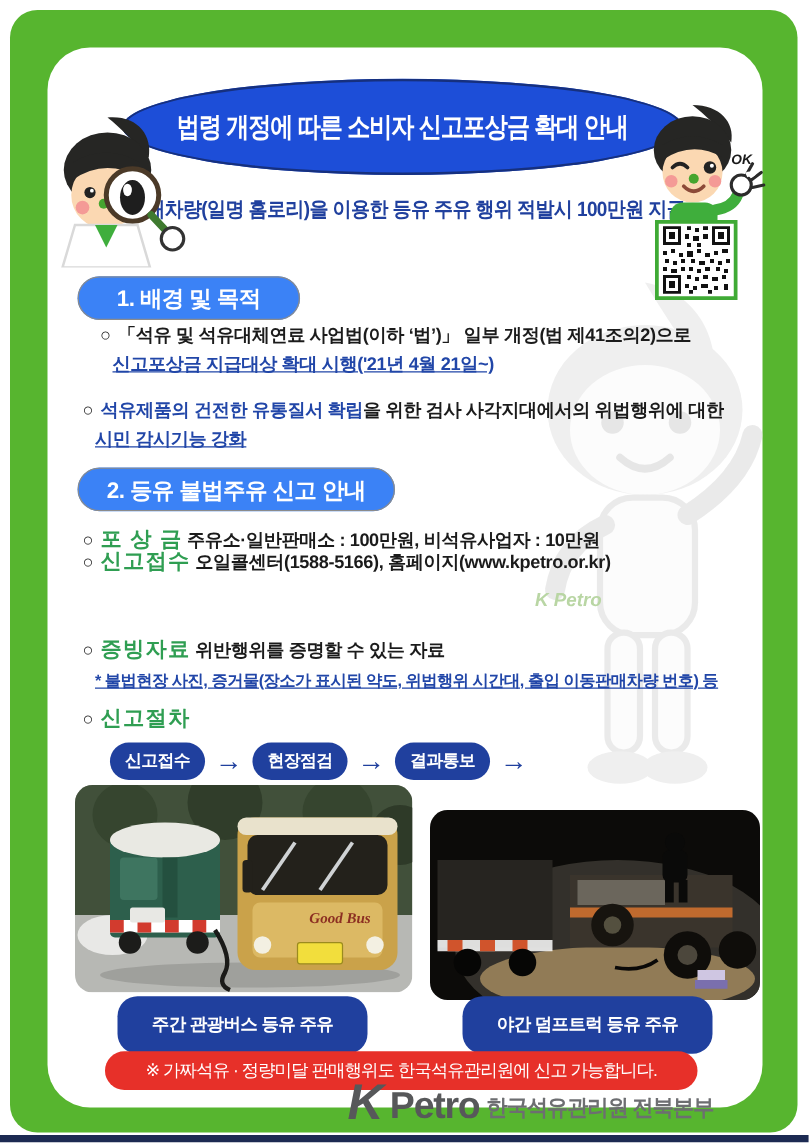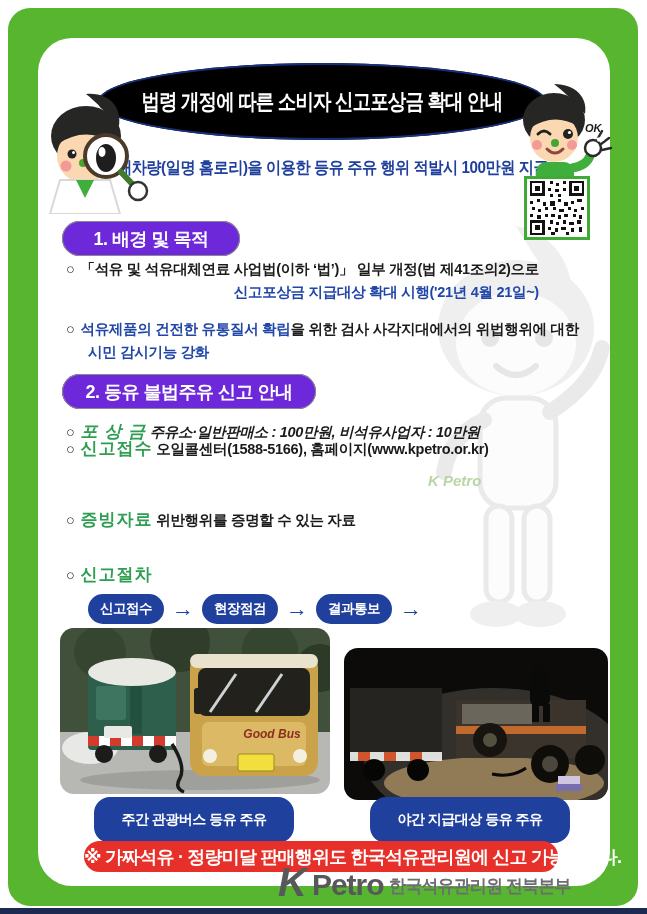--- a/index.html
+++ b/index.html
@@ -10,21 +10,21 @@
   }
   .abs{position:absolute;}
 
   
   .frame{left:8px;top:8px;width:630px;height:898px;background:#57b52f;border-radius:22px;}
   .inner{left:38px;top:38px;width:572px;height:848px;background:#ffffff;border-radius:34px;}
   .scanline{left:0;top:908px;width:647px;height:6px;background:#1c2a52;}
 
   
   .title-oval{
-    left:98px;top:63px;width:448px;height:77px;background:#000000;border-radius:50%;
+    left:98px;top:63px;width:448px;height:77px;background:#1d4ed8;border-radius:50%;
     display:flex;align-items:center;justify-content:center;box-shadow:0 0 0 2px #16307e inset;
   }
   .title-oval span{
     color:#ffffff;font-weight:bold;font-size:22px;white-space:nowrap;
     transform:scaleX(.84);letter-spacing:-1px;
   }
   .subtitle{
     left:40px;top:157px;width:540px;text-align:center;color:#20409e;font-weight:bold;
     font-size:16.5px;white-space:nowrap;letter-spacing:-0.5px;
   }
@@ -33,62 +33,62 @@
   
   .ok-label{left:585px;top:122px;color:#1a1a1a;font-weight:bold;font-style:italic;font-size:11px;}
 
   
   .qr{left:524px;top:176px;width:66px;height:64px;background:#fff;border:3px solid #3faa35;
       box-sizing:border-box;padding:2px;}
   .qr svg{display:block;width:100%;height:100%;}
 
   
   .sec-pill{
-    background:#6d28d9;color:#fff;font-weight:bold;font-size:18px;border-radius:18px;
+    background:#3b82f6;color:#fff;font-weight:bold;font-size:18px;border-radius:18px;
     display:flex;align-items:center;justify-content:center;white-space:nowrap;
     box-shadow:0 0 0 1px #8b8b8b inset;letter-spacing:-0.5px;
   }
   .sec1{left:62px;top:221px;width:178px;height:35px;}
   .sec2{left:62px;top:374px;width:254px;height:35px;}
 
   
   .row{color:#1b1b1b;font-weight:bold;font-size:14.5px;white-space:nowrap;letter-spacing:-0.3px;line-height:23px;}
   .row .mark{color:#1b1b1b;font-weight:bold;margin-right:6px;}
   .blue{color:#2146a8;}
   .green{color:#2f9e52;font-size:17px;letter-spacing:1px;}
   .note{color:#2146a8;font-size:13px;letter-spacing:-0.4px;transform:scaleX(.97);transform-origin:left;}
-  .indent{margin-left:22px;}
+  .indent{margin-left:10px;text-decoration:underline;}
 
   
   .flow{left:88px;top:592px;width:505px;height:34px;display:flex;align-items:center;gap:8px;}
   .flow .pill{
     background:#20409e;color:#fff;font-weight:bold;font-size:13.5px;border-radius:17px;
     height:30px;display:flex;align-items:center;justify-content:center;white-space:nowrap;
     padding:0 12px;flex:0 0 auto;letter-spacing:-0.5px;
   }
   .flow .arr{color:#20409e;font-weight:bold;font-size:22px;flex:0 0 auto;line-height:1;}
 
   
-  .photo{border-radius:14px;overflow:hidden;box-shadow:inset 0 0 14px 5px rgba(255,255,255,.95);}
+  .photo{border-radius:14px;overflow:hidden;box-shadow:inset 0 0 14px 5px rgba(255,255,255,.95);font-family:Liberation Serif, serif;}
   .photo svg{display:block;}
   .photo-l{left:60px;top:628px;width:270px;height:166px;}
   .photo-r{left:344px;top:648px;width:264px;height:152px;}
 
   .caption{
     background:#20409e;color:#fff;font-weight:bold;font-size:14px;border-radius:16px;
     height:46px;display:flex;align-items:center;justify-content:center;white-space:nowrap;
     letter-spacing:-0.5px;
   }
   .cap-l{left:94px;top:797px;width:200px;}
   .cap-r{left:370px;top:797px;width:200px;}
 
   
   .notice{
     left:84px;top:841px;width:474px;height:31px;background:#e73029;border-radius:16px;
-    color:#fff;font-weight:bold;font-size:18px;display:flex;align-items:center;justify-content:flex-start;
+    color:#fff;font-weight:normal;font-size:14px;display:flex;align-items:center;justify-content:center;
     white-space:nowrap;letter-spacing:-0.8px;
   }
 
   
   .logo{left:278px;top:857px;width:340px;height:42px;display:flex;align-items:flex-end;gap:5px;z-index:5;}
   .logo .k{font-size:40px;font-weight:900;font-style:italic;color:#57585a;line-height:.85;}
   .logo .petro{font-size:30px;font-weight:bold;color:#57585a;line-height:.95;letter-spacing:-1px;}
   .logo .org{font-size:18px;font-weight:bold;color:#6d6e71;line-height:1.1;letter-spacing:-1px;padding-bottom:2px;white-space:nowrap;transform:scaleX(.95);transform-origin:left bottom;}
 
   
@@ -229,47 +229,48 @@
       <rect x="13" y="31" width="2" height="2"></rect>
         <rect x="22" y="31" width="2" height="2"></rect>
     </g>
   </svg>
 </div>
 
 <div class="abs sec-pill sec1 z1">
   <span>1. 배경 및 목적</span>
 </div>
 
-<div class="abs row z1" style="left:66px;top:258px;text-align:right;">
+<div class="abs row z1" style="left:80px;top:258px;">
   <span class="mark">○</span><span>「석유 및 석유대체연료 사업법(이하 ‘법’)」  일부 개정(법 제41조의2)으로</span><br>
   <span class="indent blue">신고포상금 지급대상 확대 시행('21년 4월 21일~)</span>
 </div>
 
 <div class="abs row z1" style="left:66px;top:318px;">
   <span class="mark">○</span><span class="blue">석유제품의 건전한 유통질서 확립</span><span>을 위한 검사 사각지대에서의 위법행위에 대한</span><br>
   <span class="indent blue">시민 감시기능 강화</span>
 </div>
 
 <div class="abs sec-pill sec2 z1">
   <span>2. 등유 불법주유 신고 안내</span>
 </div>
 
-<div class="abs row z1" style="left:66px;top:420px;font-style:italic;">
+<div class="abs row z1" style="left:66px;top:420px;">
   <span class="mark">○</span><span class="green">포 상 금</span>
   <span>주유소·일반판매소 : 100만원, 비석유사업자 : 10만원</span>
 </div>
 
 <div class="abs row z1" style="left:66px;top:437px;">
   <span class="mark">○</span><span class="green">신고접수</span>
   <span>오일콜센터(1588-5166), 홈페이지(www.kpetro.or.kr)</span><br>
 </div>
 
 <div class="abs row z1" style="left:66px;top:508px;">
   <span class="mark">○</span><span class="green">증빙자료</span>
   <span>위반행위를 증명할 수 있는 자료</span><br>
+  <span class="indent note">* 불법현장 사진, 증거물(장소가 표시된 약도, 위법행위 시간대, 출입 이동판매차량 번호) 등</span>
 </div>
 
 <div class="abs row z1" style="left:66px;top:563px;">
   <span class="mark">○</span><span class="green">신고절차</span>
 </div>
 
 <div class="abs flow z1">
   <div class="pill">신고접수</div>
   <div class="arr">→</div>
   <div class="pill">현장점검</div>
@@ -352,21 +353,21 @@
     </g>
     <rect x="214" y="128" width="22" height="9" fill="#cfc6e2"></rect>
     <rect x="212" y="136" width="26" height="7" fill="#7a6fae"></rect>
   </svg>
 </div>
 
 <div class="abs caption cap-l z1">
   <span>주간 관광버스 등유 주유</span>
 </div>
 <div class="abs caption cap-r z1">
-  <span>야간 지급대상 등유 주유</span>
+  <span>야간 덤프트럭 등유 주유</span>
 </div>
 
 <div class="abs notice z1">
   <span>※ 가짜석유 · 정량미달 판매행위도 한국석유관리원에 신고 가능합니다.</span>
 </div>
 
 <div class="abs logo">
   <span class="k">K</span>
   <span class="petro">Petro</span>
   <span class="org">한국석유관리원 전북본부</span>

